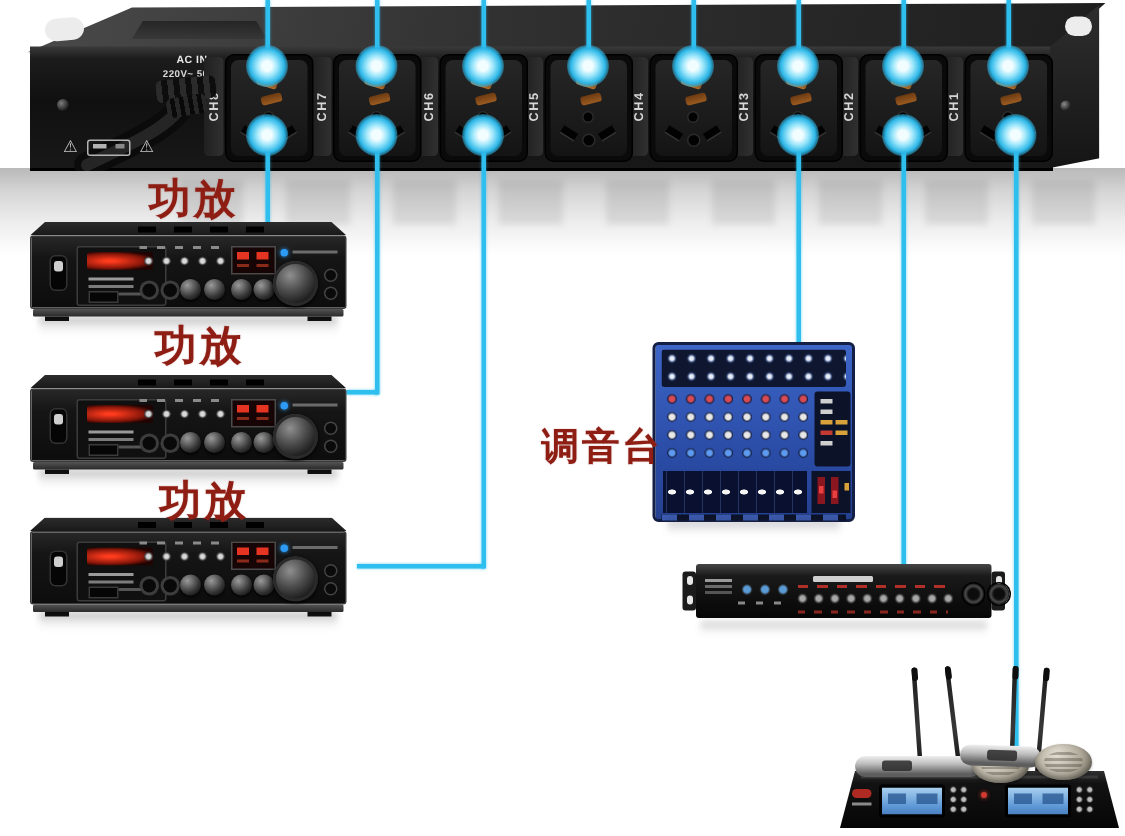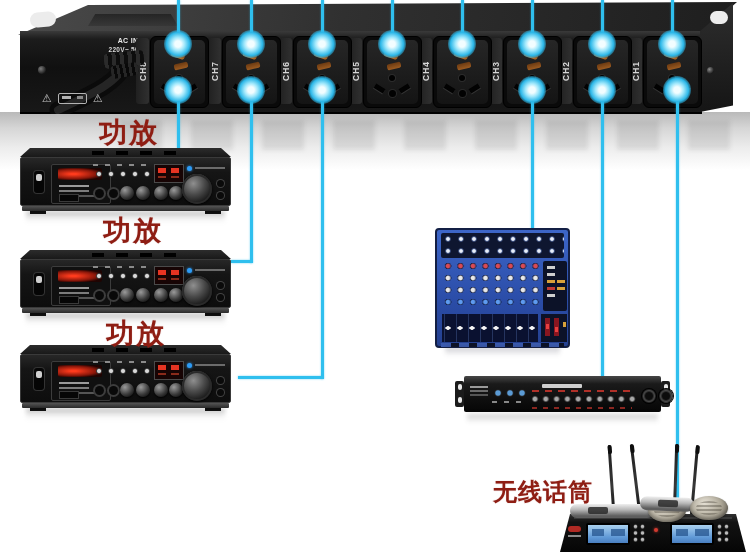--- a/index.html
+++ b/index.html
@@ -454,15 +454,15 @@
     <span class="rx rx-led"></span>
     <span class="rx rx-lcd rx-lcd2"></span>
     <span class="rx rx-btn rx-btn2"></span>
     <span class="rx-foot" style="left:14px"></span>
     <span class="rx-foot" style="right:14px"></span>
   </div>
 
   <div class="abs dev-label" style="left:99px;top:114px;font-size:28px">功放</div>
   <div class="abs dev-label" style="left:103px;top:212px;font-size:28px">功放</div>
   <div class="abs dev-label" style="left:106px;top:315px;font-size:28px">功放</div>
-  <div class="abs dev-label" style="left:493px;top:476px;font-size:24px;letter-spacing:1px">无线话筒</div>
+  <div class="abs dev-label" style="left:361px;top:281px;font-size:25px">调音台</div>
 
 </div>
 
 </body></html>

